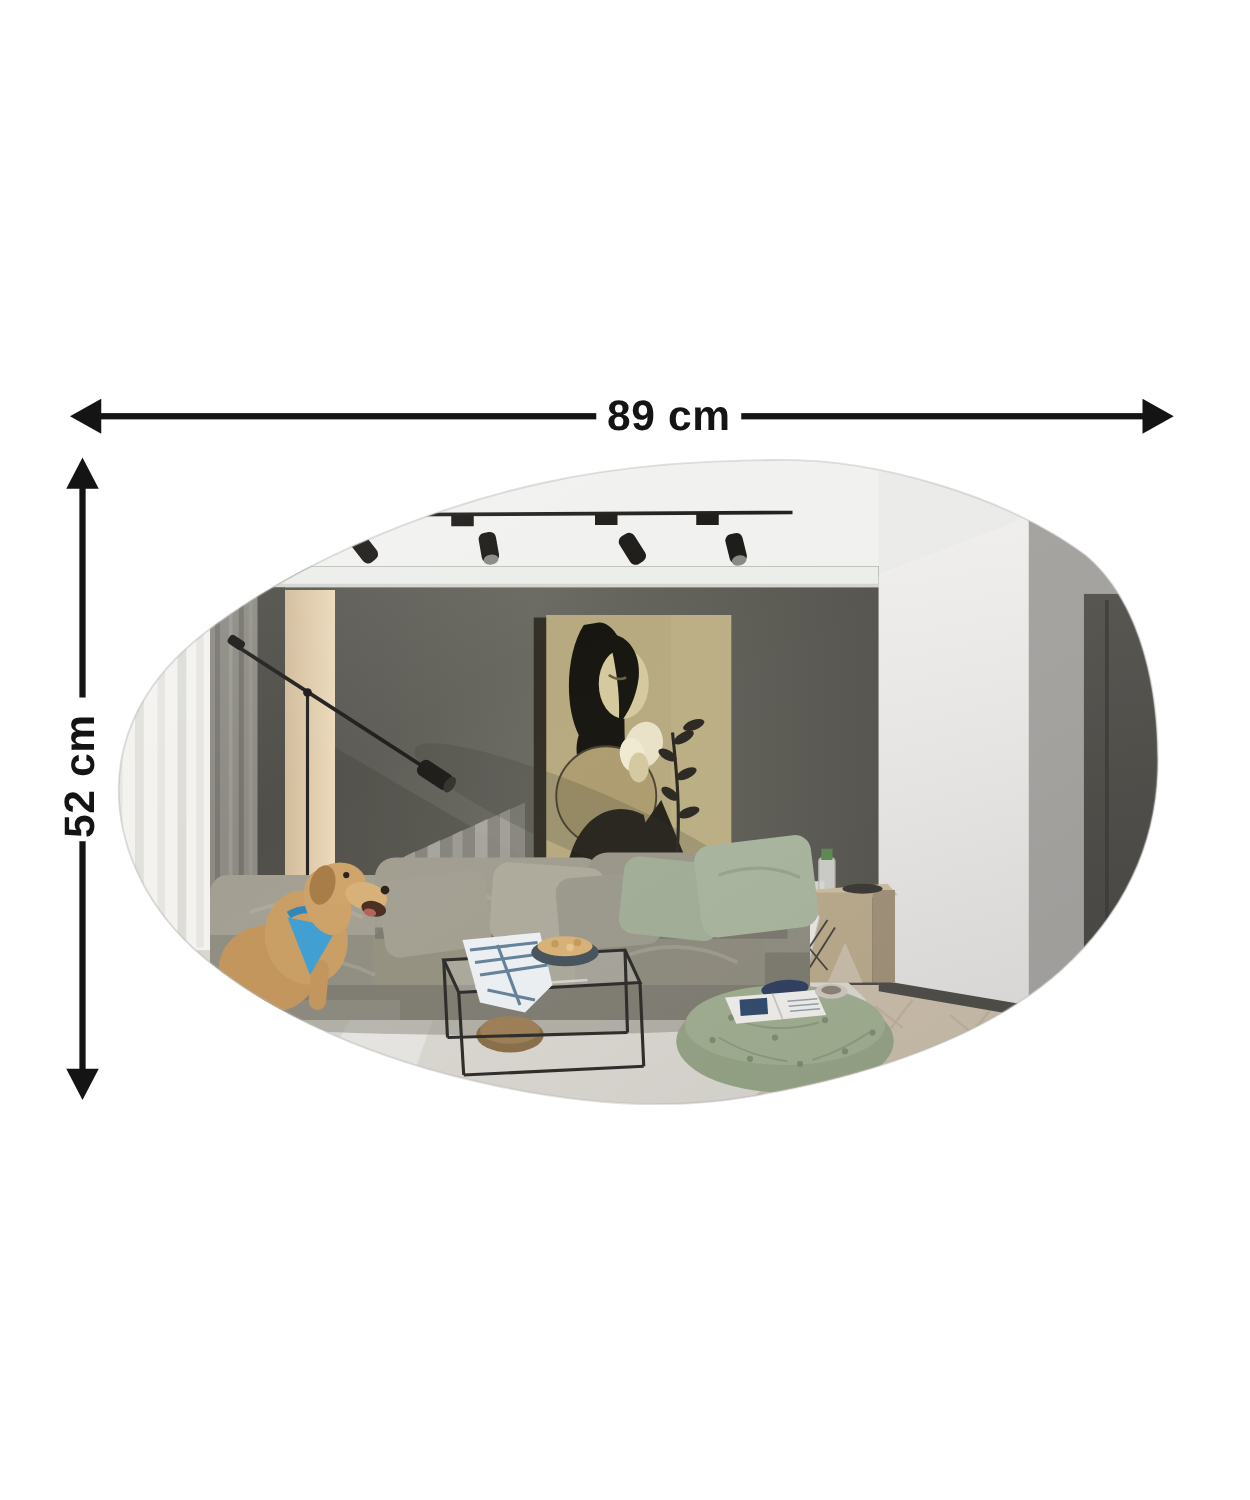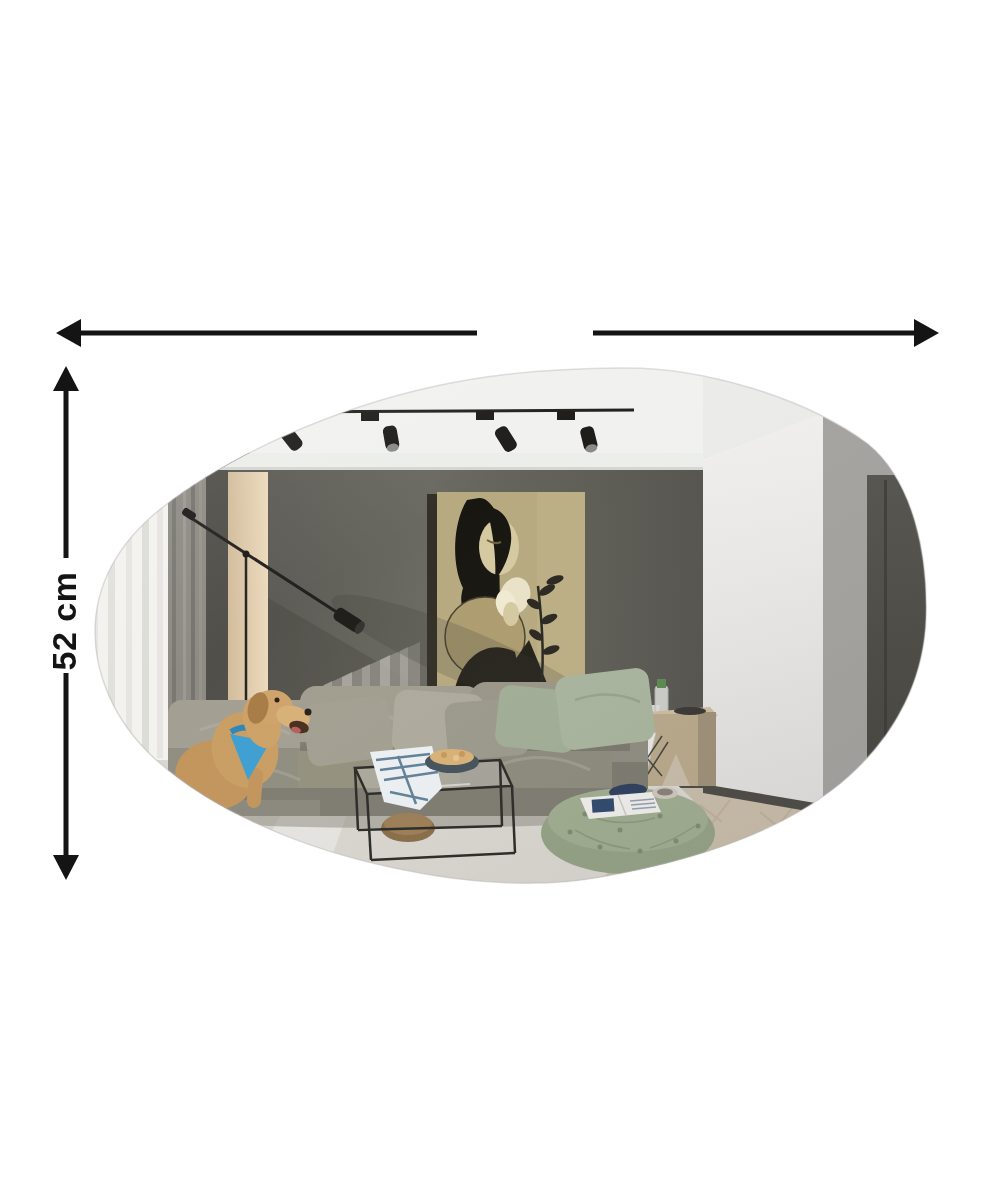--- a/index.html
+++ b/index.html
@@ -327,15 +327,16 @@
   </g>
 
   <g fill="#141414">
     <rect x="63.5" y="386" width="5" height="172"></rect>
     <rect x="63.5" y="673" width="5" height="187"></rect>
     <polygon points="66,366 53,391 79,391"></polygon>
     <polygon points="66,880 53,855 79,855"></polygon>
   </g>
 </svg>
 
+<div class="dim-label" id="width-label">89 cm</div>
 <div class="dim-label" id="height-label">52 cm</div>
 
 </div>
 
 </body></html>

